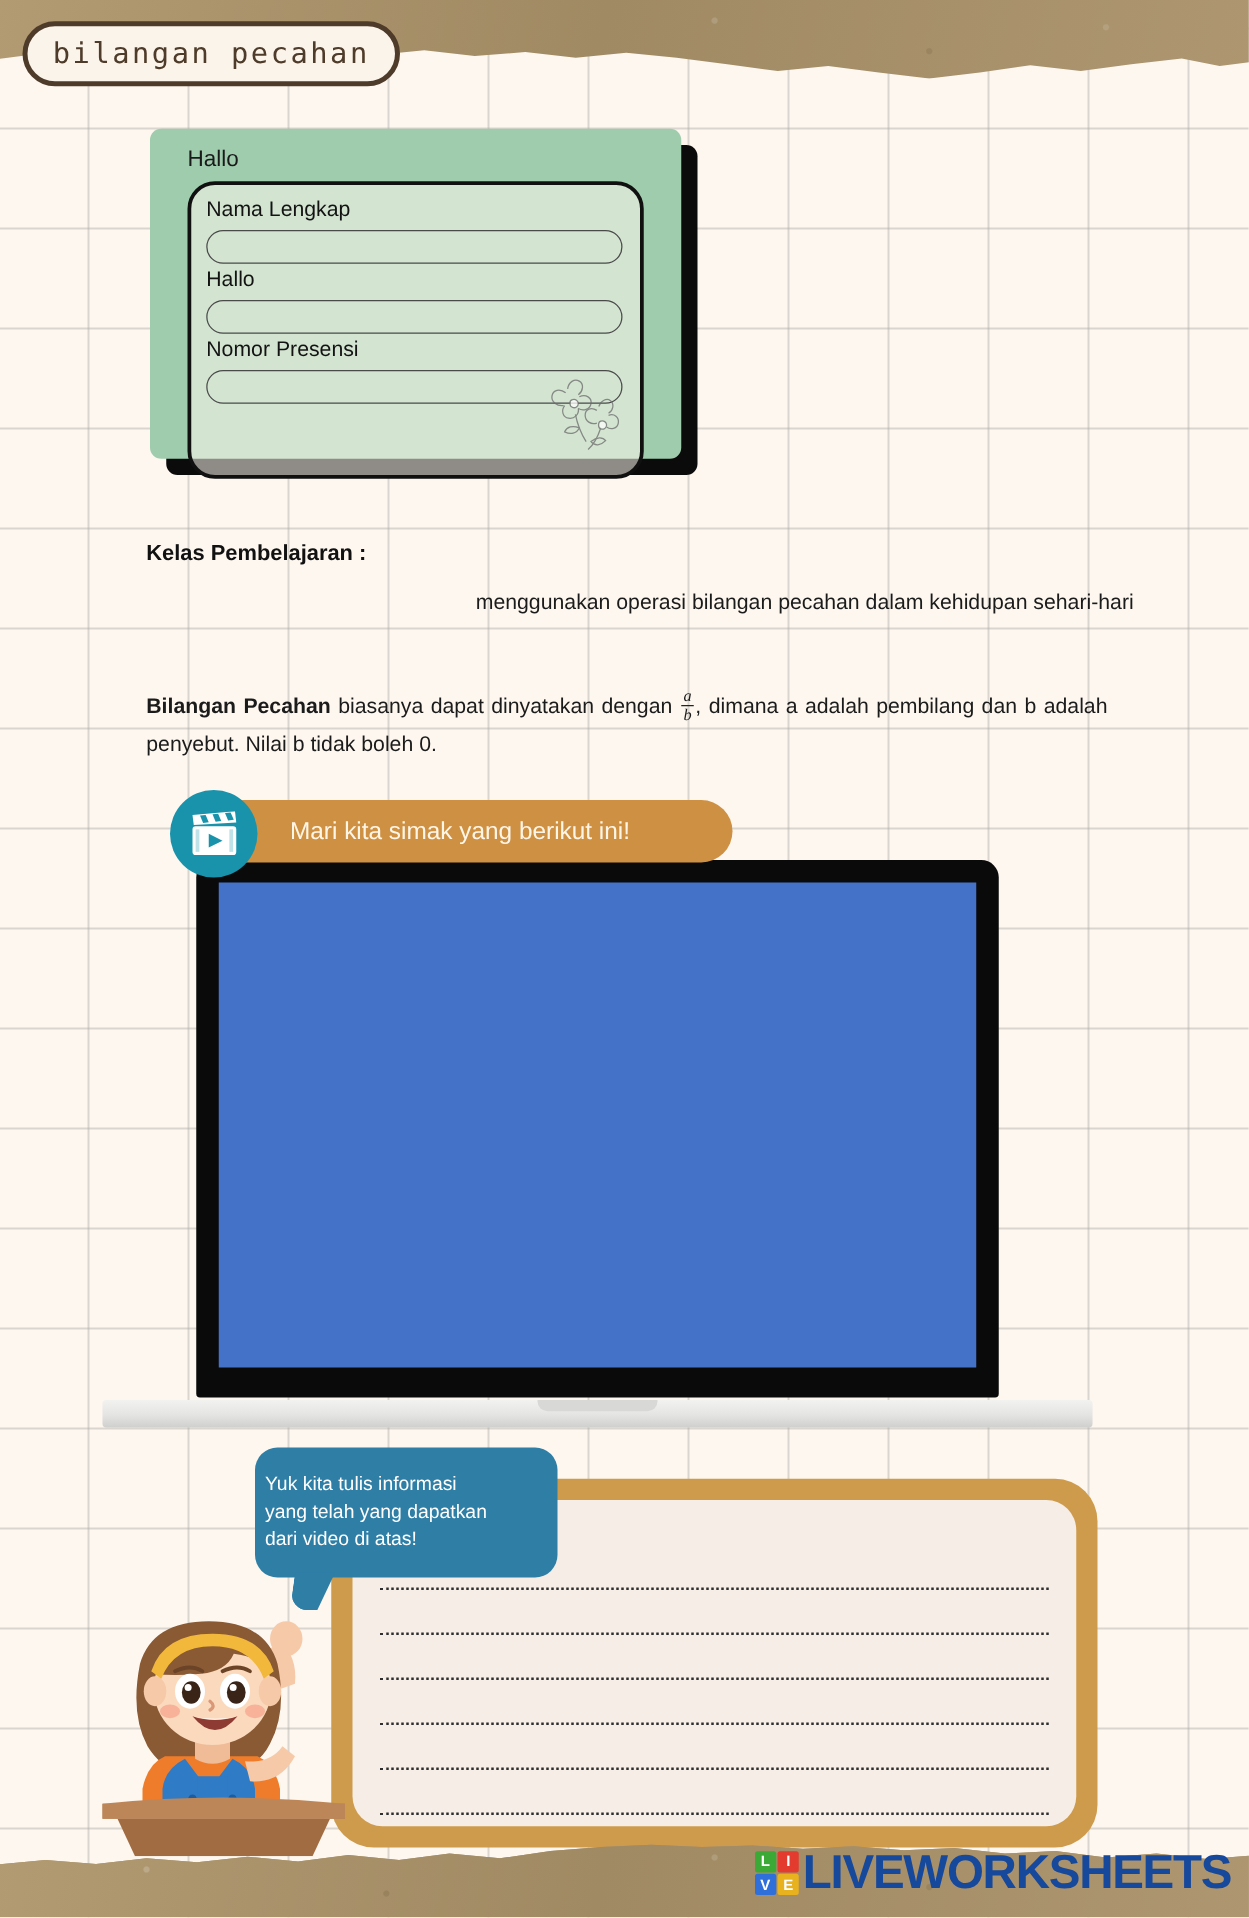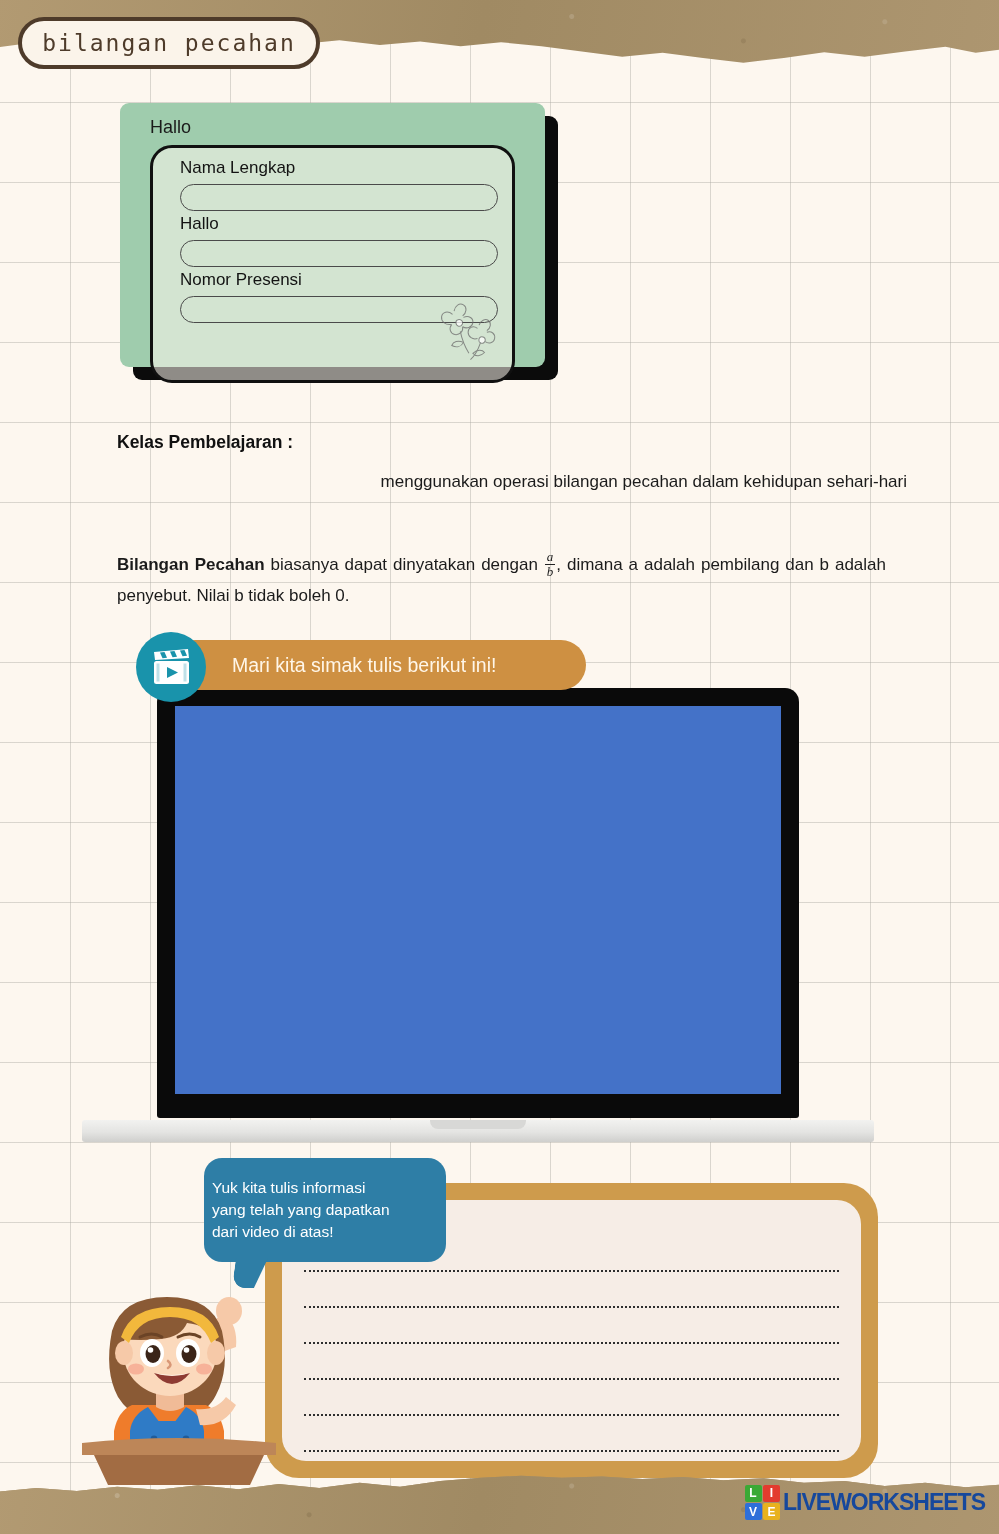--- a/index.html
+++ b/index.html
@@ -102,21 +102,21 @@
   }
   #form-panel {
     position: absolute;
     left: 30px;
     top: 42px;
     width: 365px;
     height: 238px;
     background: rgba(253,247,239,0.55);
     border: 3.5px solid #101010;
     border-radius: 22px;
-    padding: 7px 14px 0 27px;
+    padding: 7px 14px 0 12px;
   }
   .field-label {
     font-size: 17px;
     color: #131313;
     margin-top: 3px;
     font-weight: 500;
   }
   .field-input {
     width: 100%;
     height: 27px;
@@ -341,21 +341,21 @@
     display: flex;
     align-items: center;
     justify-content: center;
     color: #fff;
     font-size: 12px;
     font-weight: bold;
     border-radius: 2px;
     font-family: "Liberation Sans", sans-serif;
   }
   #logo-word {
-    font-size: 23px;
+    font-size: 38px;
     font-weight: bold;
     color: #16489C;
     letter-spacing: -1px;
   }
 </style>
 </head>
 <body>
 
 <div id="page">
 
@@ -402,21 +402,21 @@
   <div id="objective-text">menggunakan operasi bilangan pecahan dalam kehidupan sehari-hari</div>
 
   <div id="definition">
     <b>Bilangan Pecahan</b><span> biasanya dapat dinyatakan dengan </span><span class="frac">
         <span class="num">a</span>
         <span class="den">b</span>
       </span><span>, dimana a adalah pembilang dan b adalah penyebut. Nilai b tidak boleh 0.</span>
   </div>
 
   <div id="video-banner">
-    <span id="video-banner-text">Mari kita simak tulis berikut ini!</span>
+    <span id="video-banner-text">Mari kita simak yang berikut ini!</span>
   </div>
 
   <div id="video-icon-circle">
     <svg width="40" height="36" viewBox="0 0 40 36">
       <path d="M3 3 L37 0 L38 9 L4 11 Z" fill="#ffffff"></path>
       <path d="M9 3.4 L13.5 2.9 L16 8.7 L11.5 9.3 Z" fill="#1993AB"></path>
       <path d="M19 2.4 L23.5 1.9 L26 7.7 L21.5 8.3 Z" fill="#1993AB"></path>
       <path d="M29 1.4 L33.5 0.9 L36 6.7 L31.5 7.3 Z" fill="#1993AB"></path>
       <rect x="3" y="12" width="35" height="23" rx="2.5" fill="#ffffff"></rect>
       <path d="M16 18 L27 23.5 L16 29 Z" fill="#1993AB"></path>

